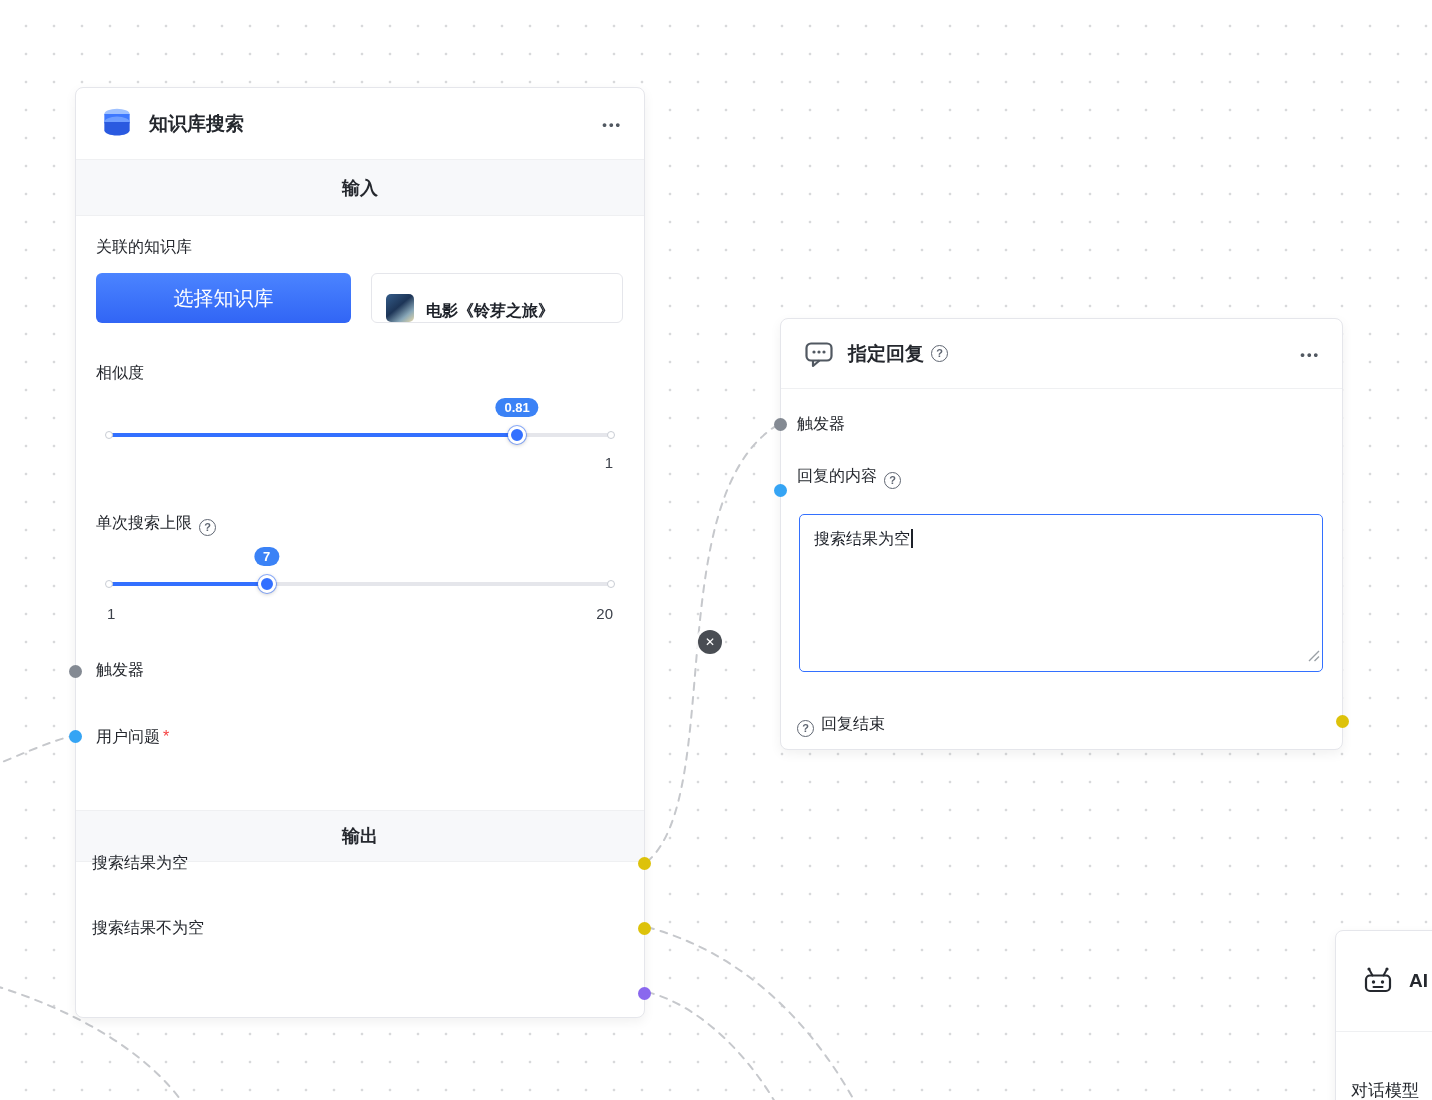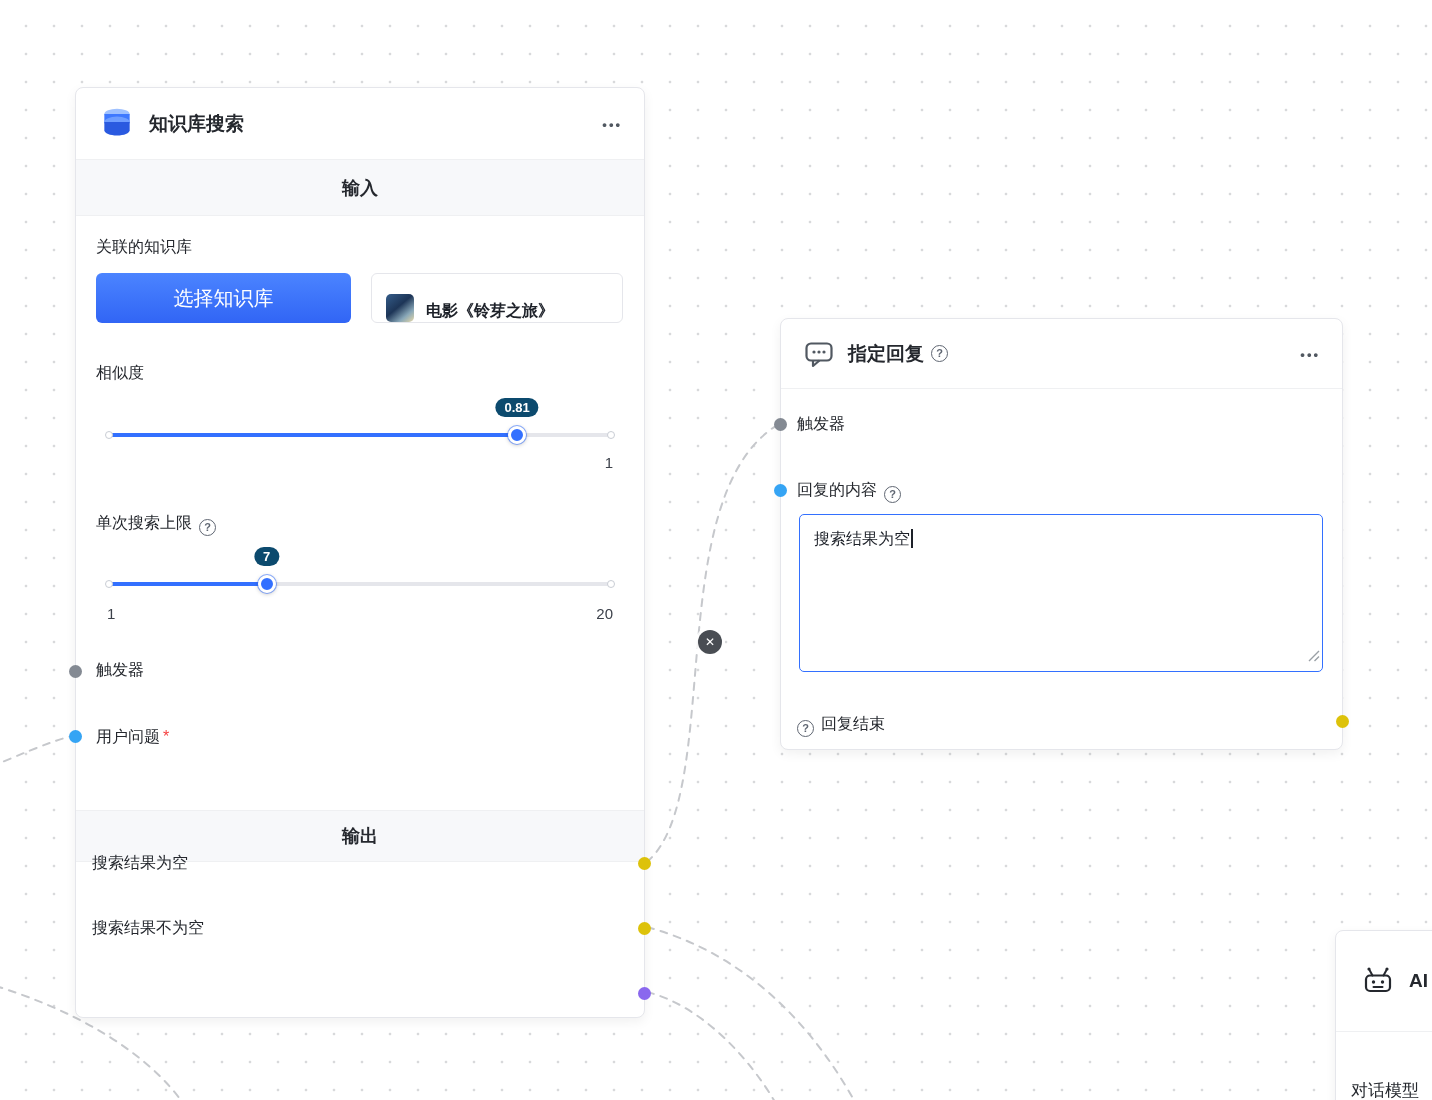--- a/index.html
+++ b/index.html
@@ -46,21 +46,21 @@
   .slider .track{position:absolute;left:0;right:0;top:5px;height:4px;background:#e5e6eb;border-radius:2px;}
   .slider .fill{position:absolute;left:0;top:5px;height:4px;background:#3370ff;border-radius:2px;}
   .slider .end{position:absolute;top:3px;width:8px;height:8px;background:#fff;
     border:1.5px solid #c9cdd4;border-radius:50%;}
   .slider .end.left{left:-4px;}
   .slider .end.right{right:-4px;}
   .slider .thumb{position:absolute;top:-2px;width:18px;height:18px;margin-left:-9px;
     background:#3370ff;border:3px solid #fff;border-radius:50%;cursor:grab;
     box-shadow:0 0 0 1px rgba(51,112,255,.55),0 1px 4px rgba(0,0,0,.25);}
   .slider .tooltip{position:absolute;top:-30px;transform:translateX(-50%);
-    background:#0c4a6e;color:#fff;font-size:13px;font-weight:700;
+    background:#3b82f6;color:#fff;font-size:13px;font-weight:700;
     padding:2px 9px;border-radius:11px;white-space:nowrap;}
   .range-label{position:absolute;font-size:15px;color:#3c414a;}
   .out-row{position:absolute;left:16px;right:22px;font-size:16px;color:#25282e;white-space:nowrap;}
   .required{color:#f53f3f;margin-left:3px;font-size:16px;}
   .reply-box{position:absolute;border:1px solid #3370ff;border-radius:5px;background:#fff;
     padding:12px 14px;font-size:16px;color:#1d2129;line-height:1.5;cursor:text;overflow:hidden;}
   .caret{display:inline-block;width:1.5px;height:19px;background:#1d2129;
     vertical-align:-4px;margin-left:1px;animation:blink 1s steps(1) infinite;}
   @keyframes blink{50%{opacity:0;}}
   .resize-grip{position:absolute;right:2px;bottom:2px;}
@@ -180,21 +180,21 @@
     </span>
     <span class="node-title">指定回复</span>
     <span class="help after">?</span>
     <span class="more">•••</span>
   </div>
 
   <span class="port gray" style="left:-7px;top:99px;"></span>
   <div class="label" style="left:16px;top:95px;">触发器</div>
 
   <span class="port blue" style="left:-7px;top:165px;"></span>
-  <div class="label" style="left:16px;top:161px;">
+  <div class="label" style="left:16px;top:147px;">
     <span>回复的内容</span><span class="help after">?</span>
   </div>
 
   <div class="reply-box" style="left:18px;top:195px;width:524px;height:158px;" role="textbox">
     <span>搜索结果为空</span><span class="caret"></span>
     <span class="resize-grip">
       <svg width="12" height="12" viewBox="0 0 12 12">
         <path d="M11 1 L1 11 M11 6.5 L6.5 11" stroke="#9aa0a6" stroke-width="1.4" fill="none"></path>
       </svg>
     </span>

